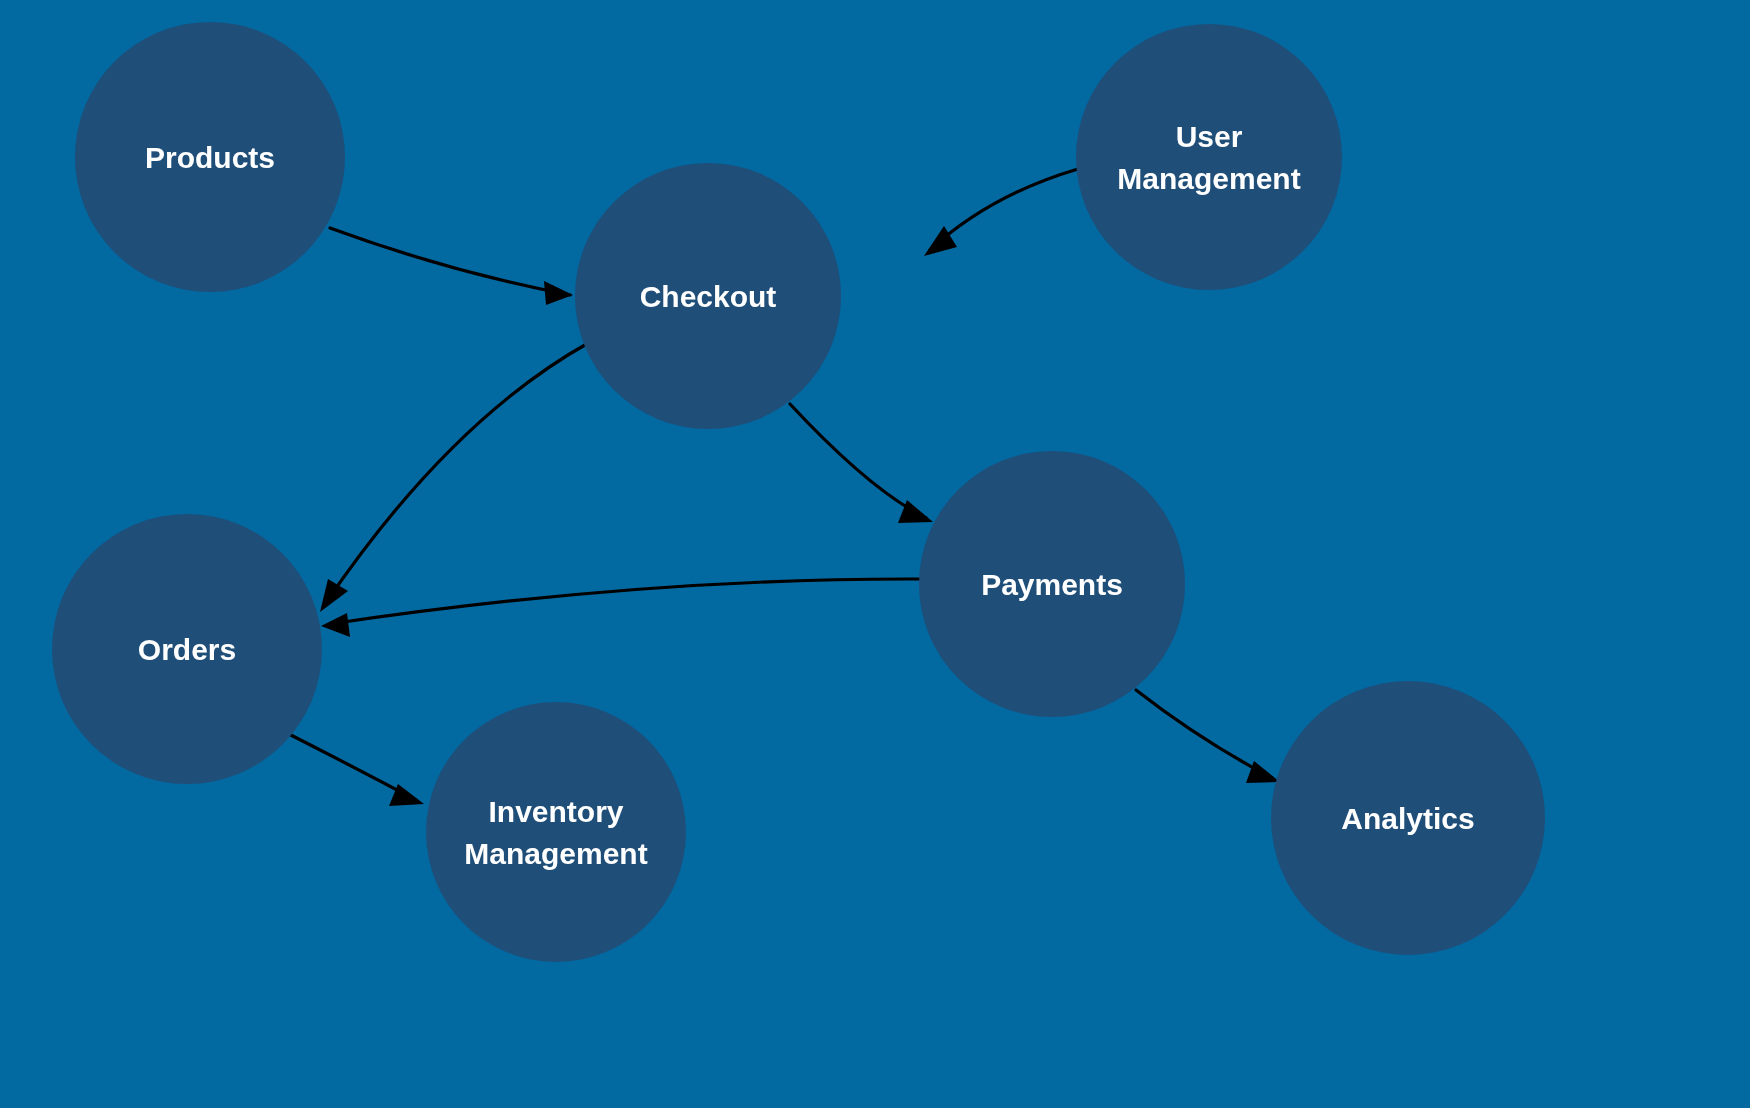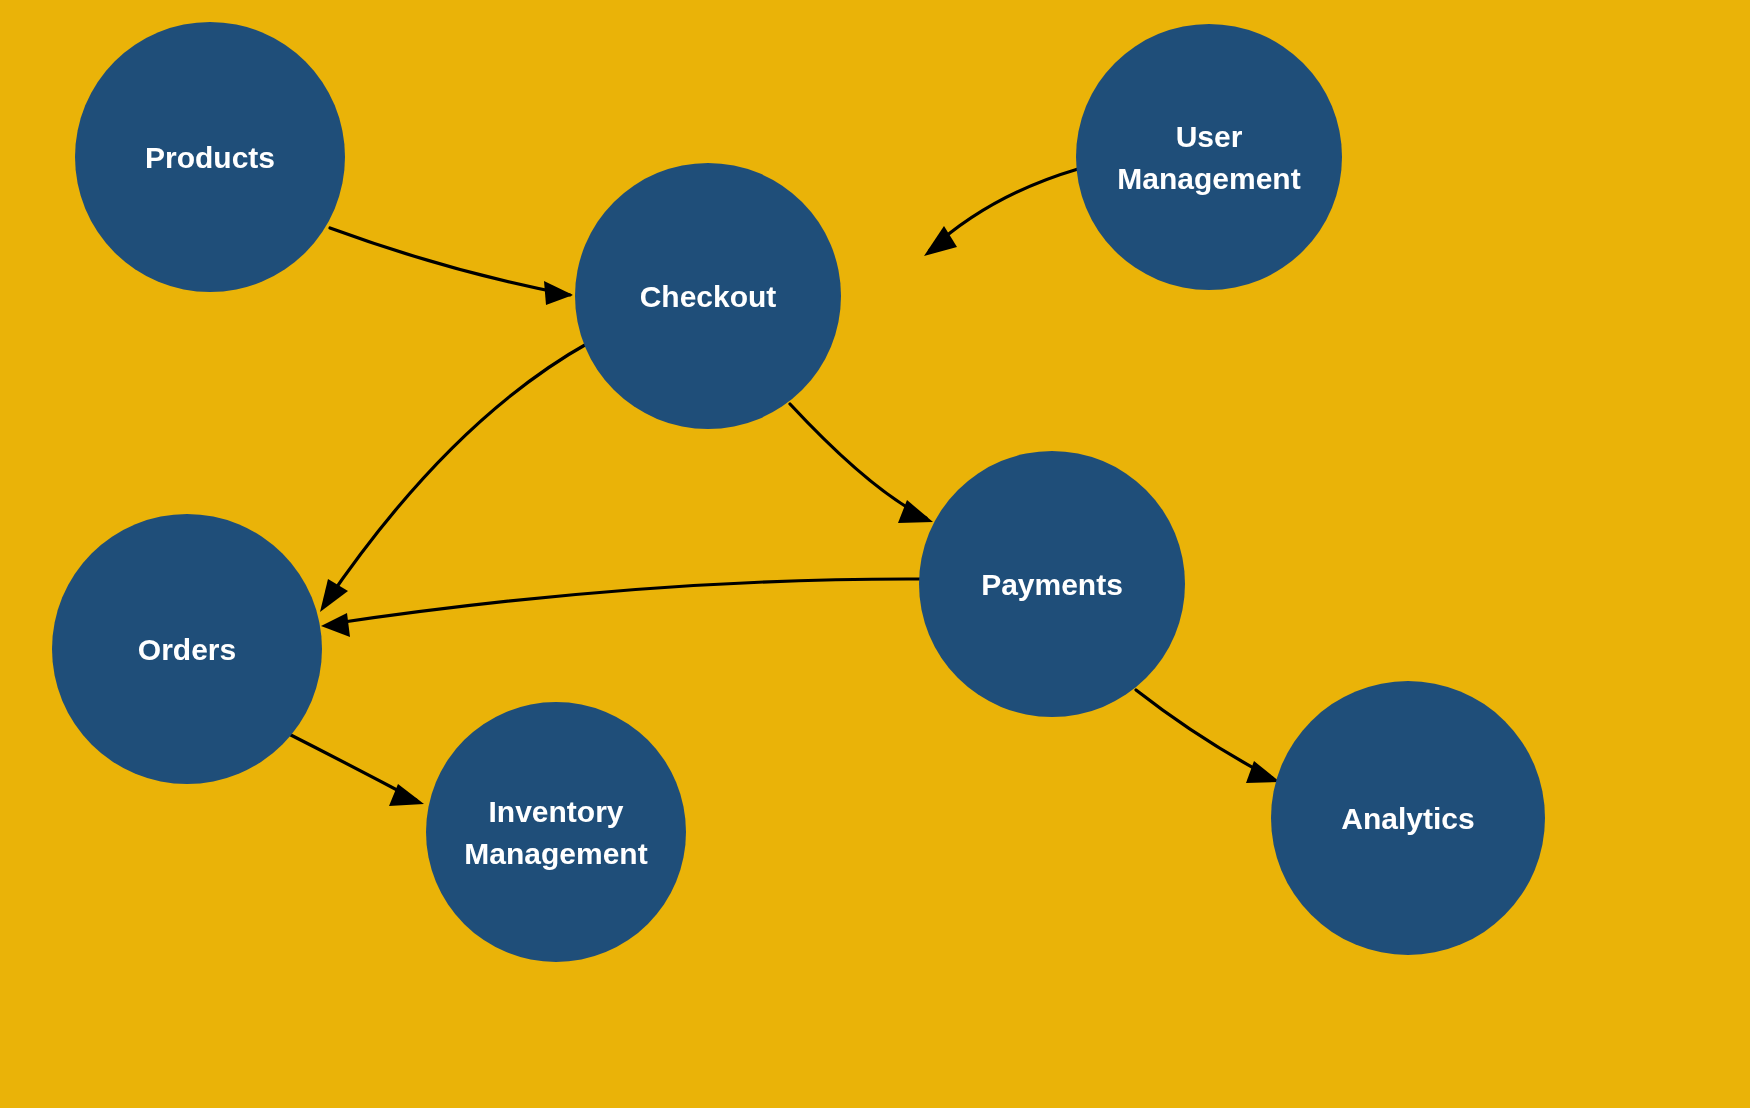--- a/index.html
+++ b/index.html
@@ -9,21 +9,21 @@
     background: #ffffff;
   }
   body {
     font-family: "Liberation Sans", sans-serif;
     -webkit-font-smoothing: antialiased;
   }
   #canvas-wrap {
     position: relative;
     width: 1750px;
     height: 1108px;
-    background: #eab308;
+    background: #0369a1;
     overflow: hidden;
   }
   svg#graph {
     position: absolute;
     top: 0;
     left: 0;
     width: 1750px;
     height: 1108px;
     display: block;
   }

